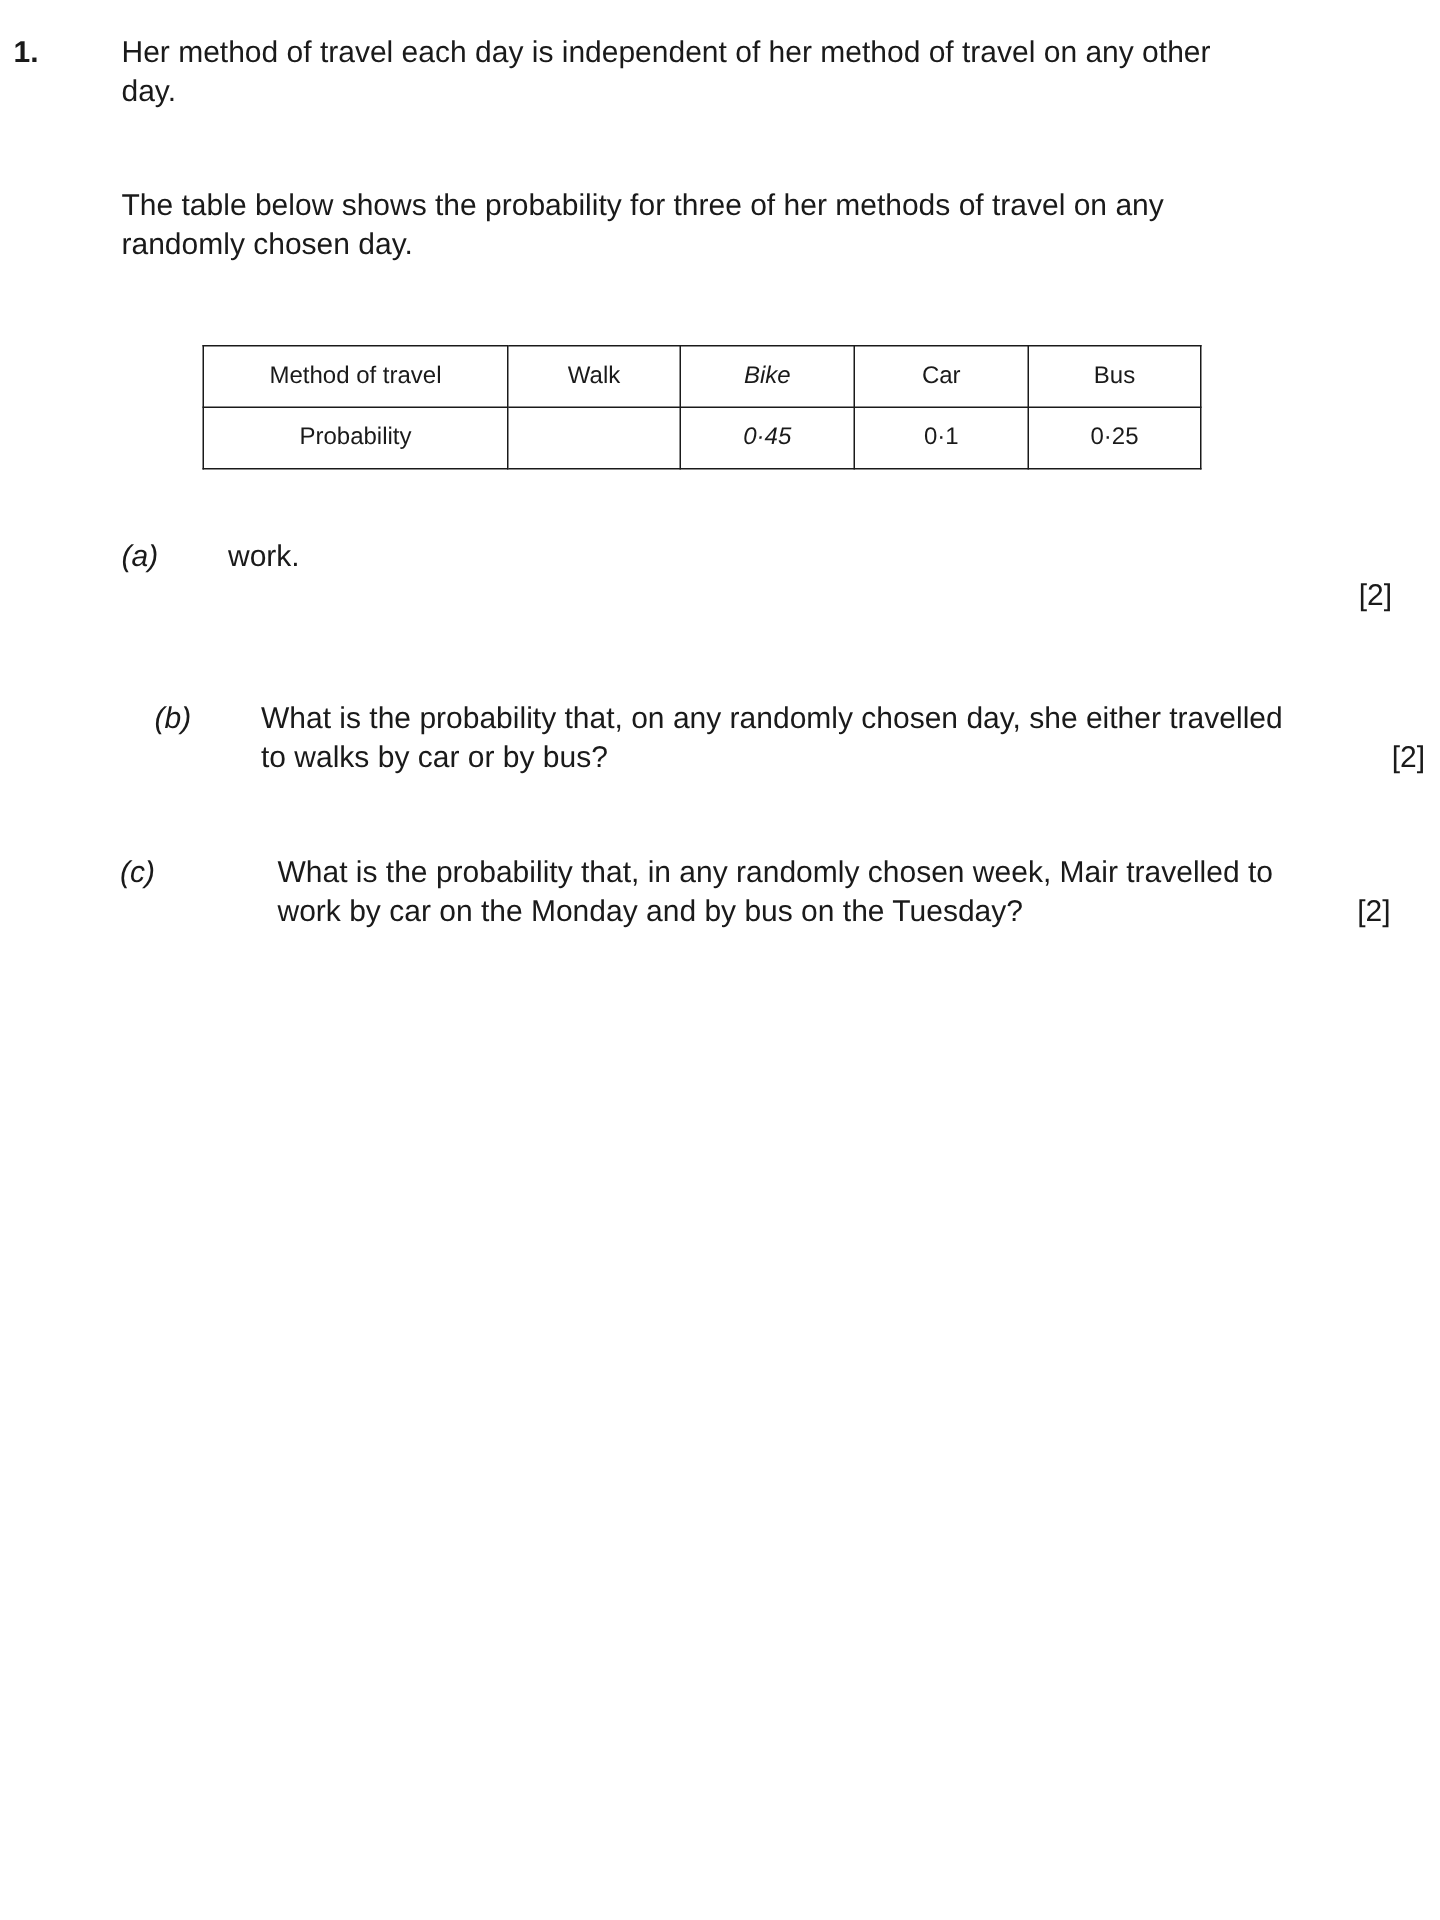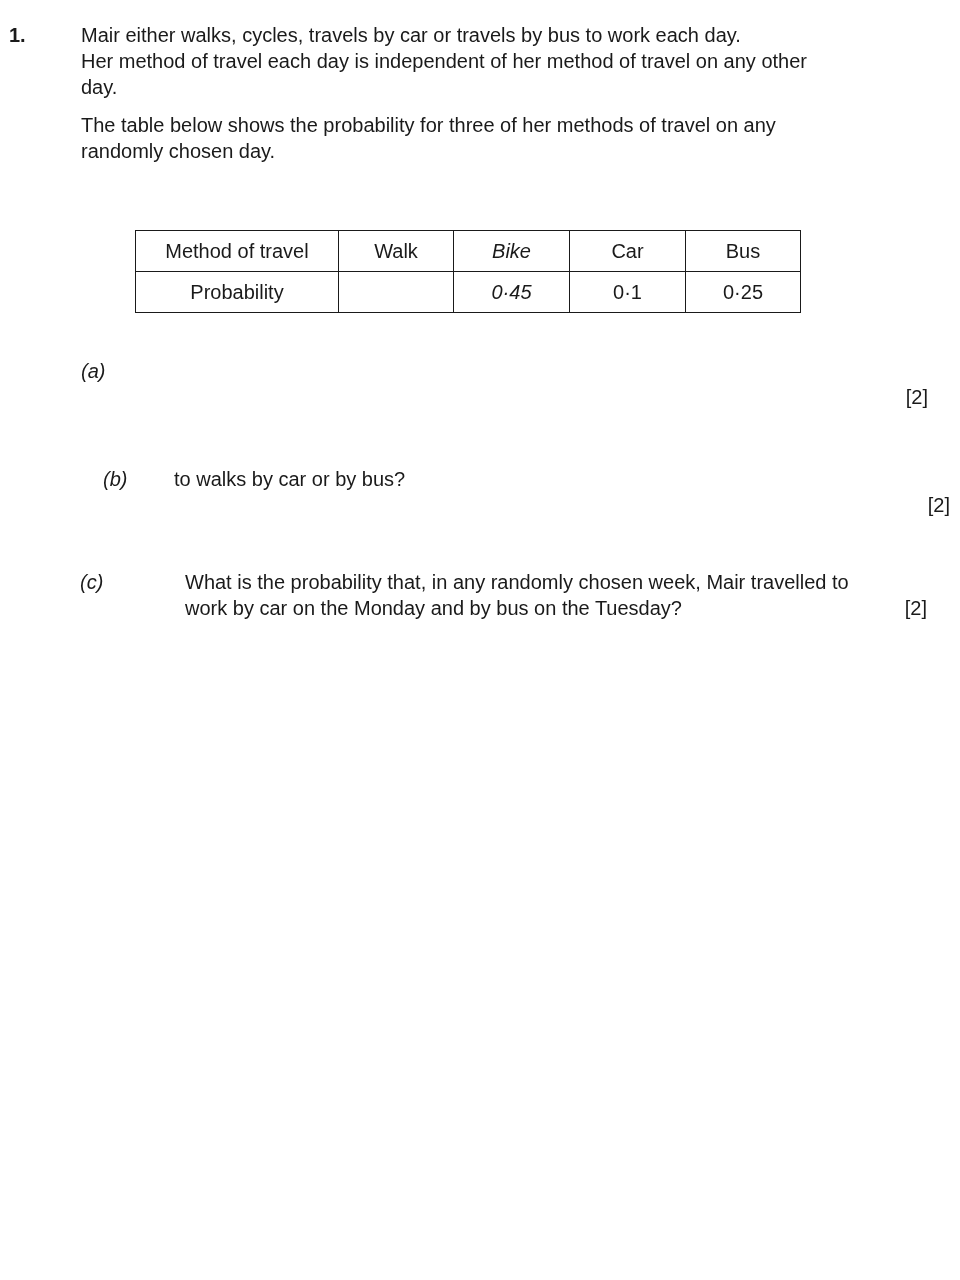--- a/index.html
+++ b/index.html
@@ -25,28 +25,28 @@
       font-size: 20px;
     }
     .para {
       left: 81px;
       width: 850px;
     }
     .para p {
       margin: 0;
     }
     #intro { top: 22px; }
-    #table-intro { top: 112px; }
+    #table-intro { top: 124px; }
 
     table.prob-table {
       position: absolute;
       left: 135px;
       top: 230px;
       border-collapse: collapse;
-      font-size: 20px;
+      font-size: 16px;
     }
     table.prob-table td {
       border: 1.5px solid #1a1a1a;
       height: 40px;
       padding: 0;
       text-align: center;
       vertical-align: middle;
     }
     .c0 { width: 202px; }
     .c1 { width: 114px; margin-top: 44px; }
@@ -75,21 +75,20 @@
     #part-c-label { left: 80px; top: 569px; }
     #part-c-text  { left: 151px; top: 569px; width: 760px; margin-left: 34px; }
     #part-c-marks { left: 880px; top: 595px; width: 47px; }
   </style>
 </head>
 <body>
 
 <div class="abs q-number">1.</div>
 
 <div class="abs para" id="intro">
-  <p>Mair either walks, cycles, travels by car or travels by bus to work each day.</p>
   <p>Her method of travel each day is independent of her method of travel on any other</p>
   <p>day.</p>
 </div>
 
 <div class="abs para" id="table-intro">
   <p>The table below shows the probability for three of her methods of travel on any</p>
   <p>randomly chosen day.</p>
 </div>
 
 <table class="prob-table">
@@ -106,25 +105,27 @@
     <td class="c1"></td>
     <td class="c2">0·45</td>
     <td class="c3">0·1</td>
     <td class="c4">0·25</td>
   </tr>
 </tbody>
   </table>
 
 <div class="abs part-label" id="part-a-label">(a)</div>
 <div class="abs part-text" id="part-a-text">
+  <div>work.</div>
 </div>
 <div class="abs marks" id="part-a-marks">[2]</div>
 
 <div class="abs part-label" id="part-b-label">(b)</div>
 <div class="abs part-text" id="part-b-text">
+  <div>What is the probability that, on any randomly chosen day, she either travelled</div>
   <div>to walks by car or by bus?</div>
 </div>
 <div class="abs marks" id="part-b-marks">[2]</div>
 
 <div class="abs part-label" id="part-c-label">(c)</div>
 <div class="abs part-text" id="part-c-text">
   <div>What is the probability that, in any randomly chosen week, Mair travelled to</div>
   <div>work by car on the Monday and by bus on the Tuesday?</div>
 </div>
 <div class="abs marks" id="part-c-marks">[2]</div>

